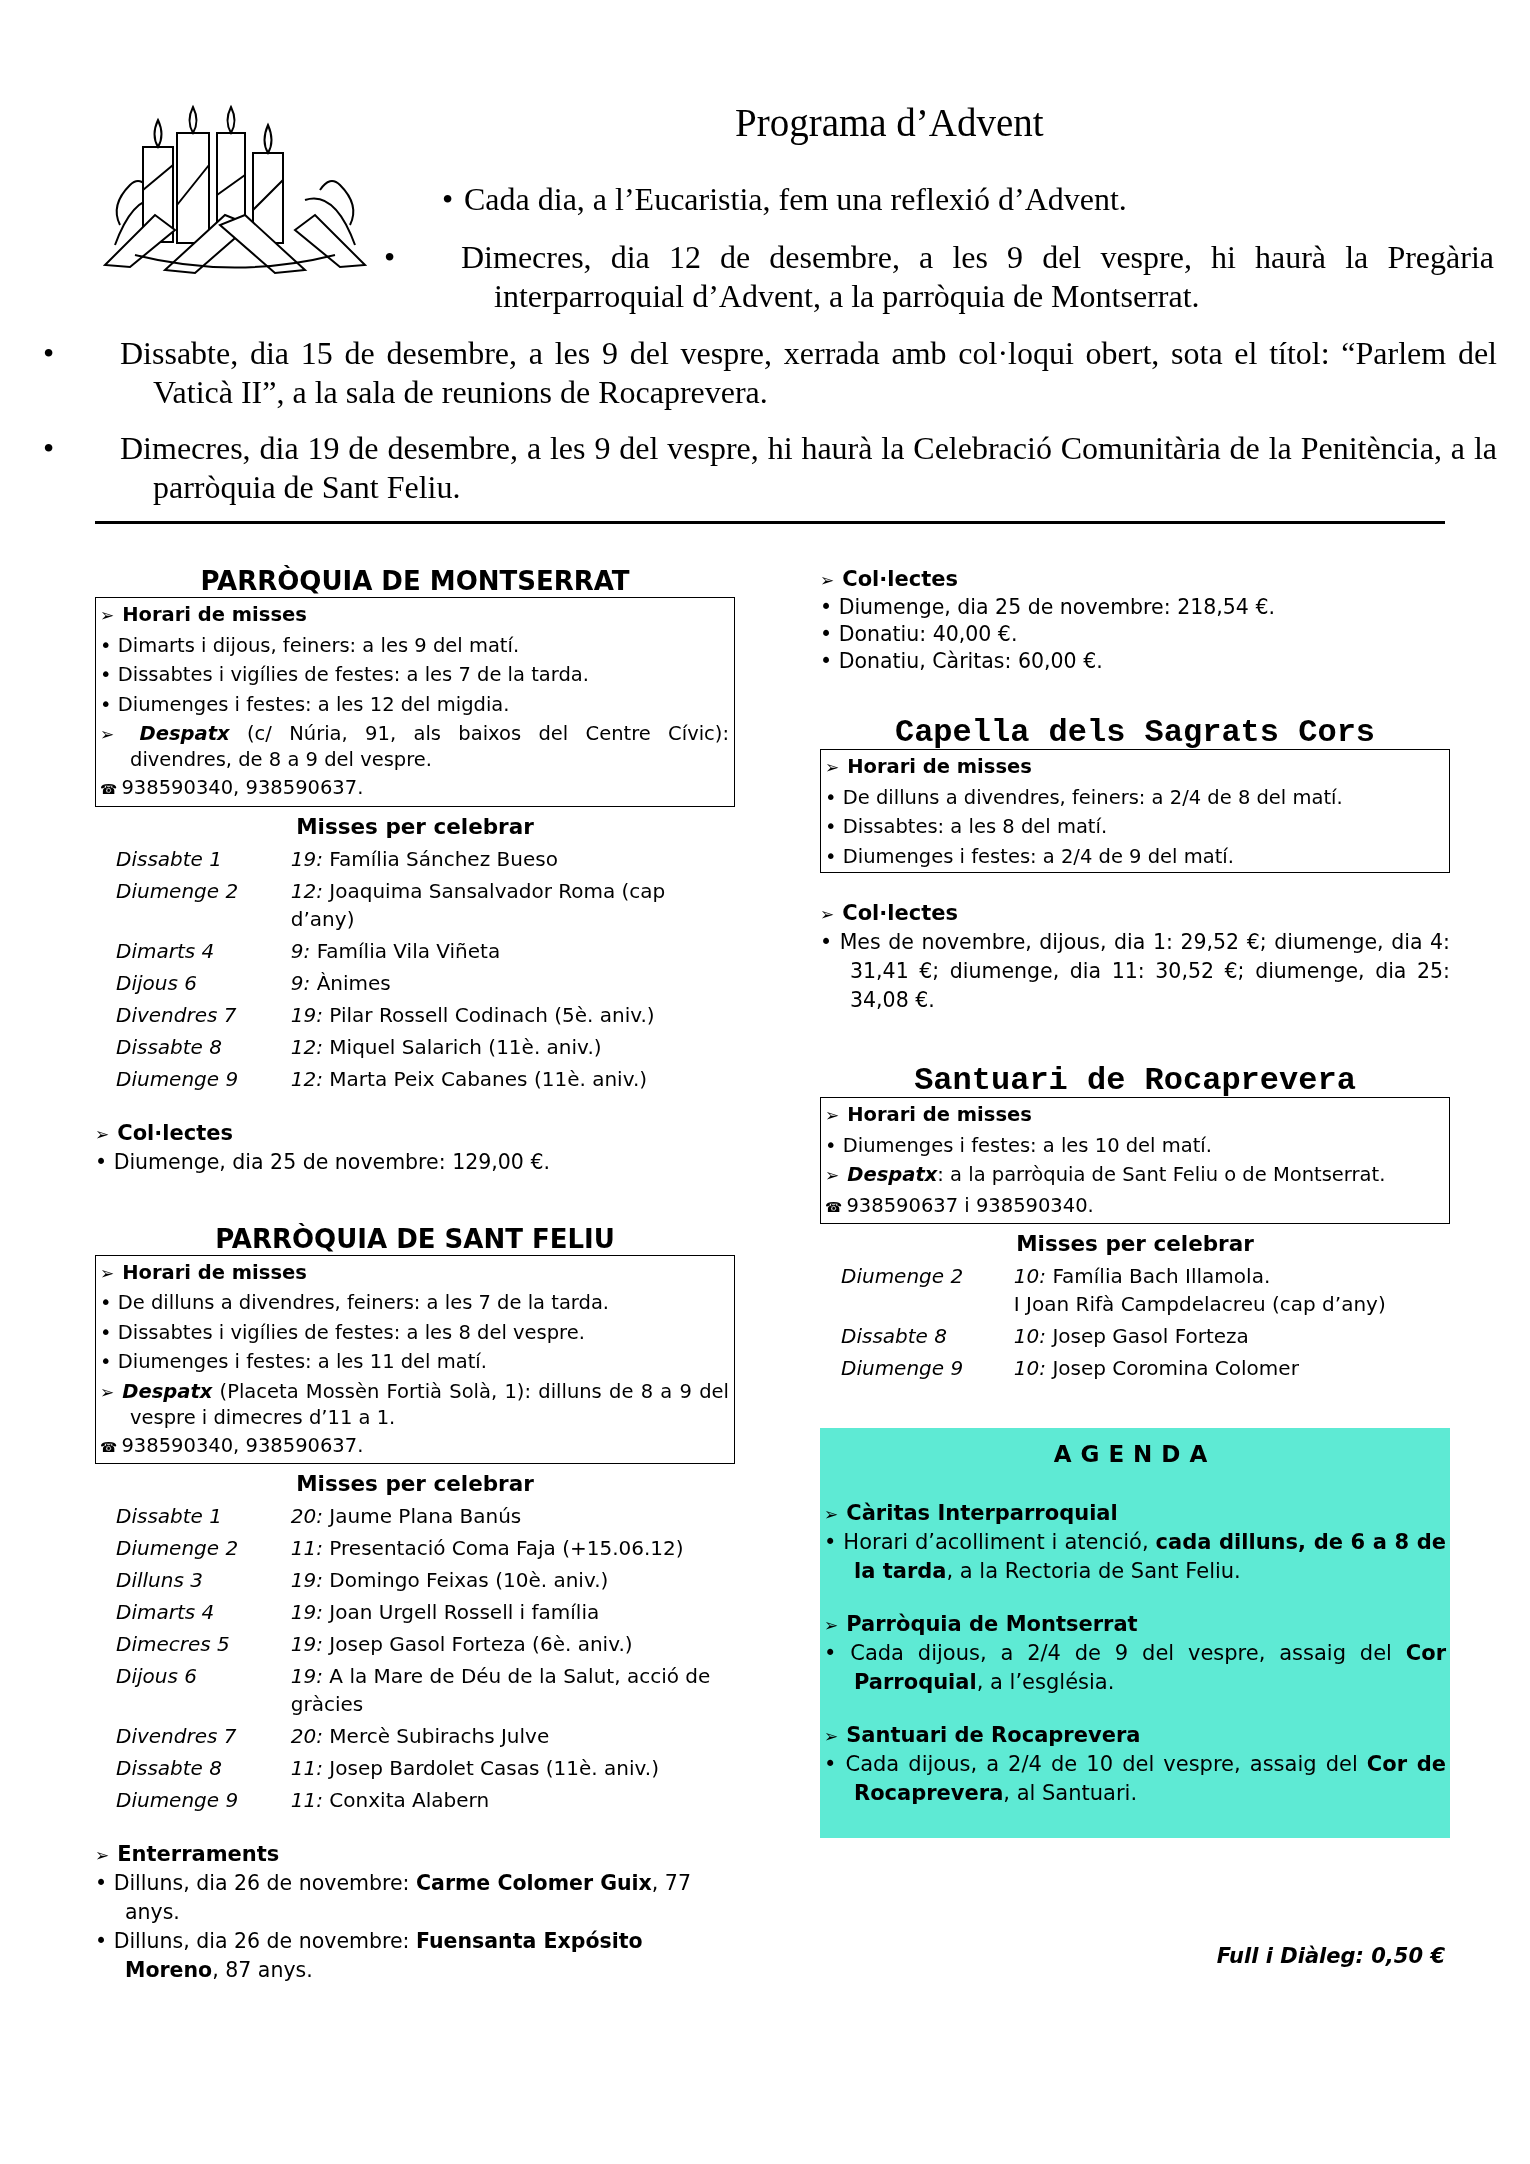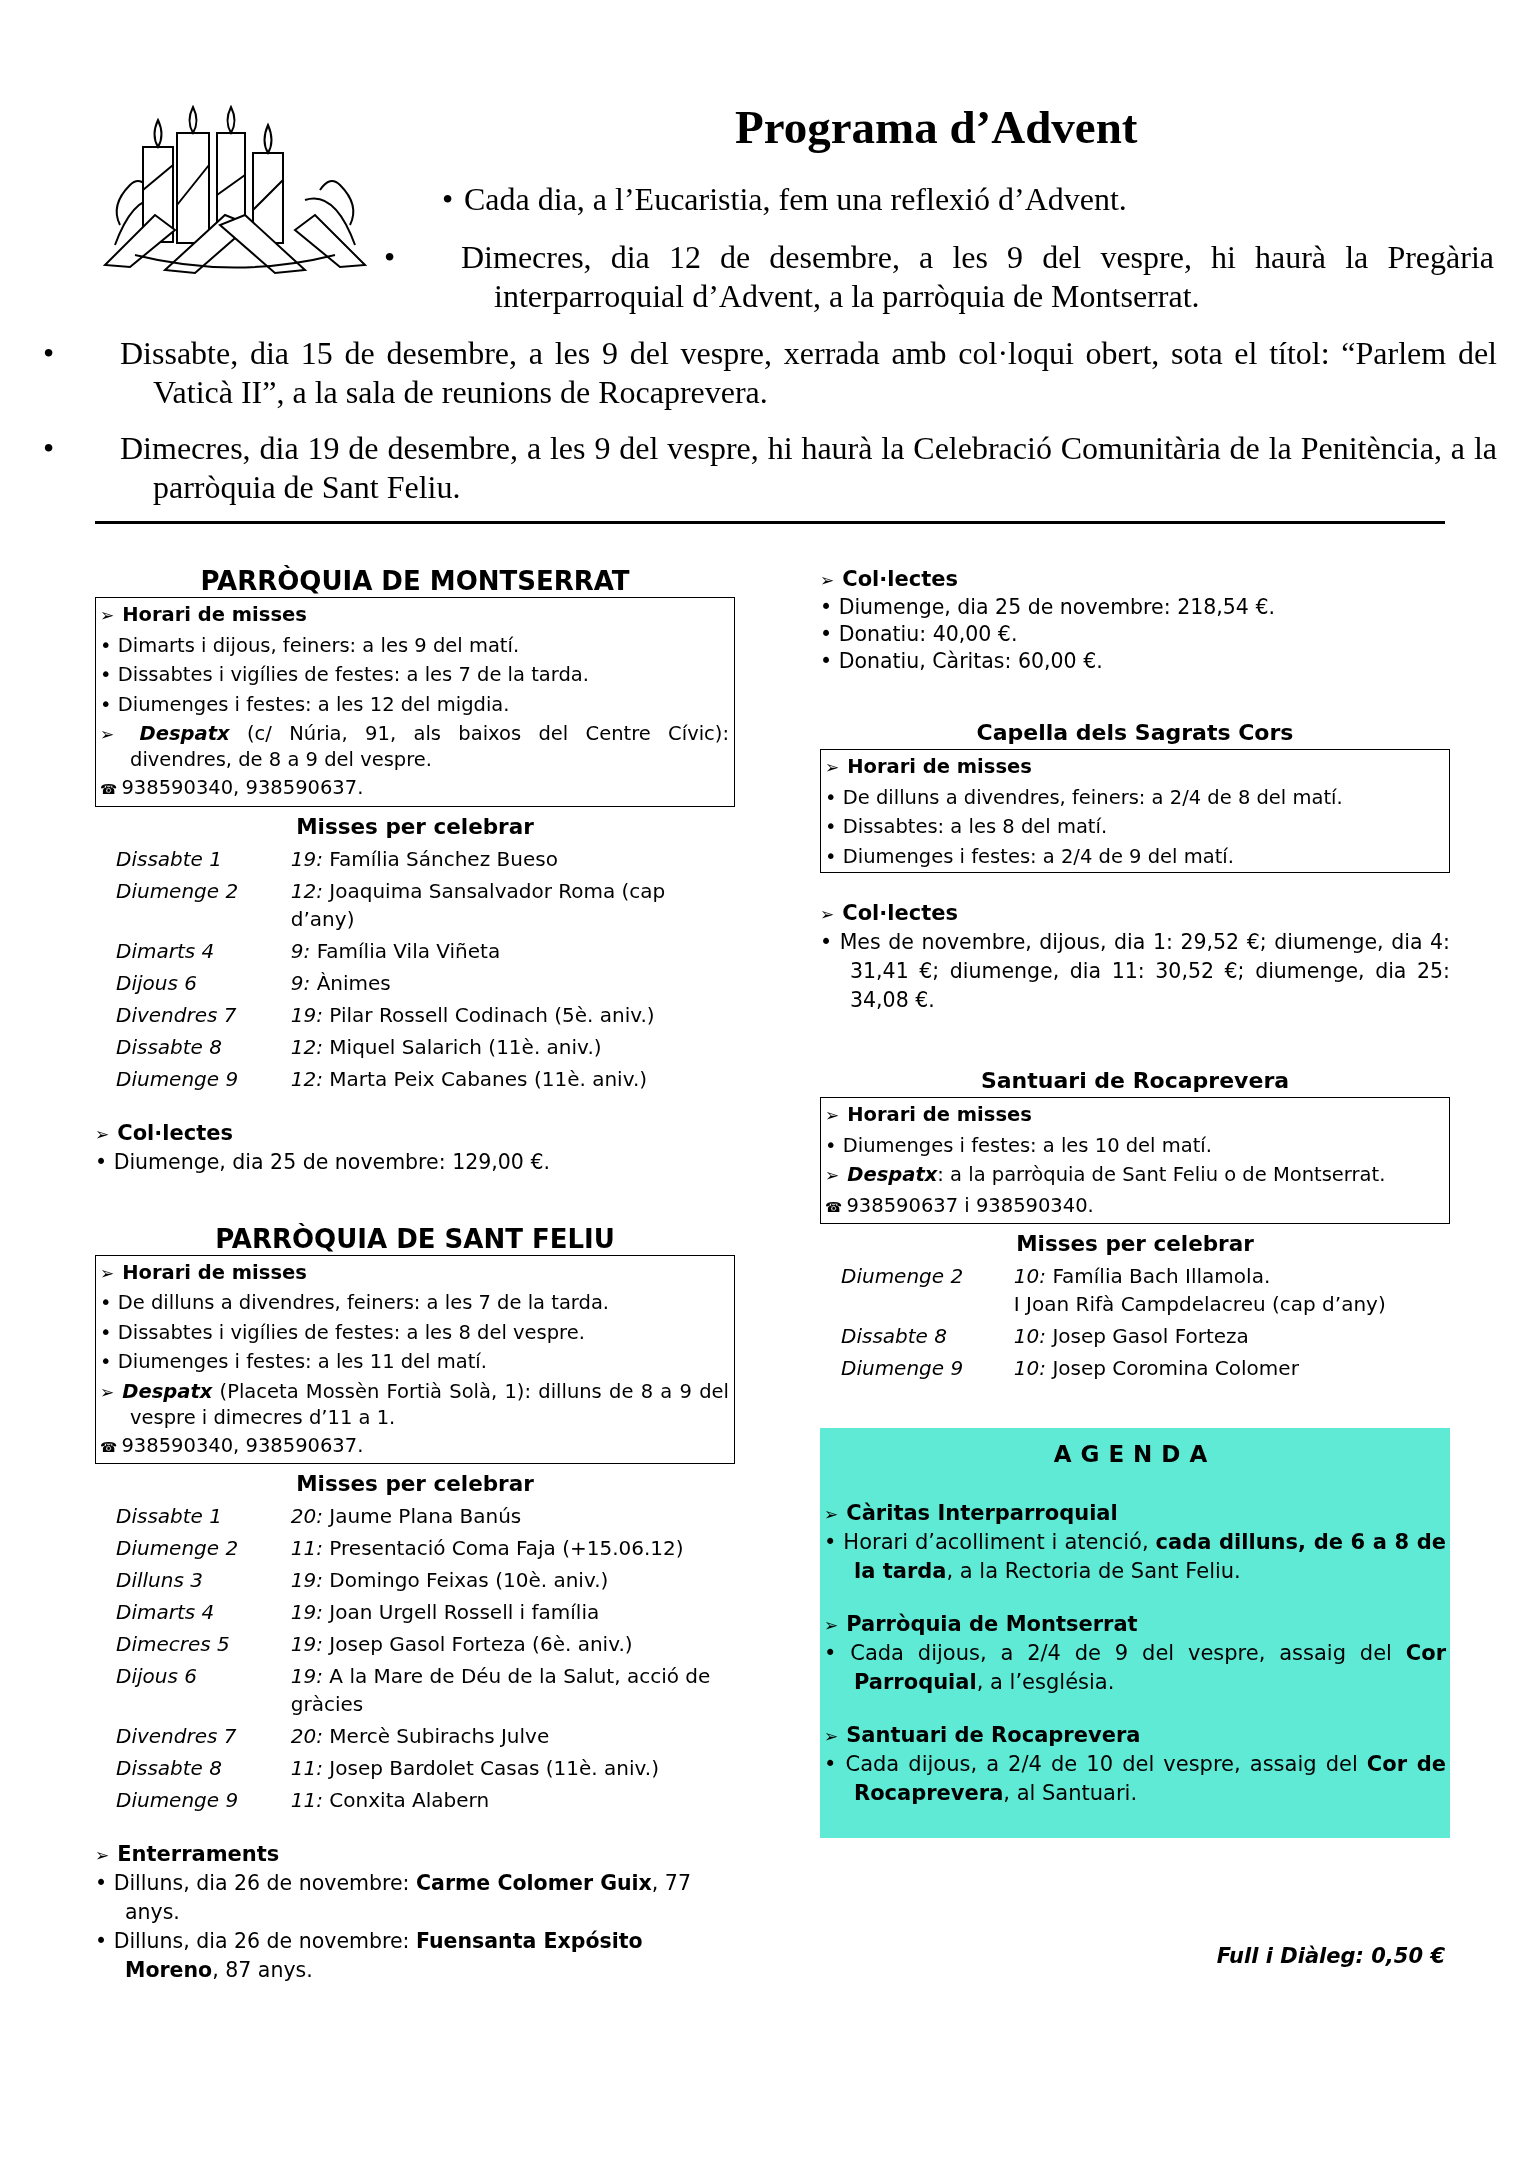--- a/index.html
+++ b/index.html
@@ -1,34 +1,34 @@
 <!DOCTYPE html>
 <html><head>
 <meta charset="utf-8">
 <style>
   html, body { margin:0; padding:0; background:#fff; }
   body { width:1530px; height:2164px; position:relative; color:#000; overflow:hidden; }
   .serif { font-family: "Liberation Serif", "DejaVu Serif", serif; }
   .sans { font-family: "DejaVu Sans", "Liberation Sans", sans-serif; }
 
   #wreath { position:absolute; left:95px; top:95px; width:280px; height:180px; }
-  #title { position:absolute; left:735px; top:100px; font-size:47px;font-weight:bold; }
+  #title { position:absolute; left:735px; top:100px; font-size:39px; }
   .adv { position:absolute; font-size:32px; line-height:39px; text-align:justify; }
   .adv .b { display:inline-block; width:22px; }
   #adv1 { left:442px; top:180px; width:1000px; }
   #adv2 { left:439px; top:238px; width:1000px; padding-left:55px; text-indent:-55px; }
   #adv3 { left:98px; top:334px; width:1344px; padding-left:55px; text-indent:-55px; }
   #adv4 { left:98px; top:429px; width:1344px; padding-left:55px; text-indent:-55px; }
   #rule { position:absolute; left:95px; top:521px; width:1350px; height:3px; background:#000; }
 
   .col { position:absolute; font-size:20.5px; line-height:29px; }
   #colL { left:95px; top:565px; width:640px; }
   #colR { left:820px; top:565px; width:630px; }
   .h-sec { font-weight:bold; text-align:center; font-size:26px; line-height:32px; }
-  .h-sec.sm { font-size:22px; }
+  .h-sec.sm { font-size:32px;font-family:Liberation Mono, monospace; }
   .box { border:1.5px solid #000; padding:2px 5px 1px 4px; font-size:19.5px; line-height:29.5px; }
   .arrow { font-size:17px; margin-right:8px; }
   .hang { padding-left:30px; text-indent:-30px; text-align:justify; }
   .bold { font-weight:bold;text-align:center; }
   .bi { font-weight:bold; font-style:italic; }
   .h-sub { font-weight:bold; text-align:center; font-size:21.5px; line-height:32px; margin-top:4px; }
   table.mass { border-collapse:collapse; margin-left:21px; font-size:20px; line-height:28px; }
   table.mass td { vertical-align:top; padding:2px 0 2px 0; }
   table.mass td.day { width:175px; font-style:italic; }
   table.mass td.txt { width:445px; }

